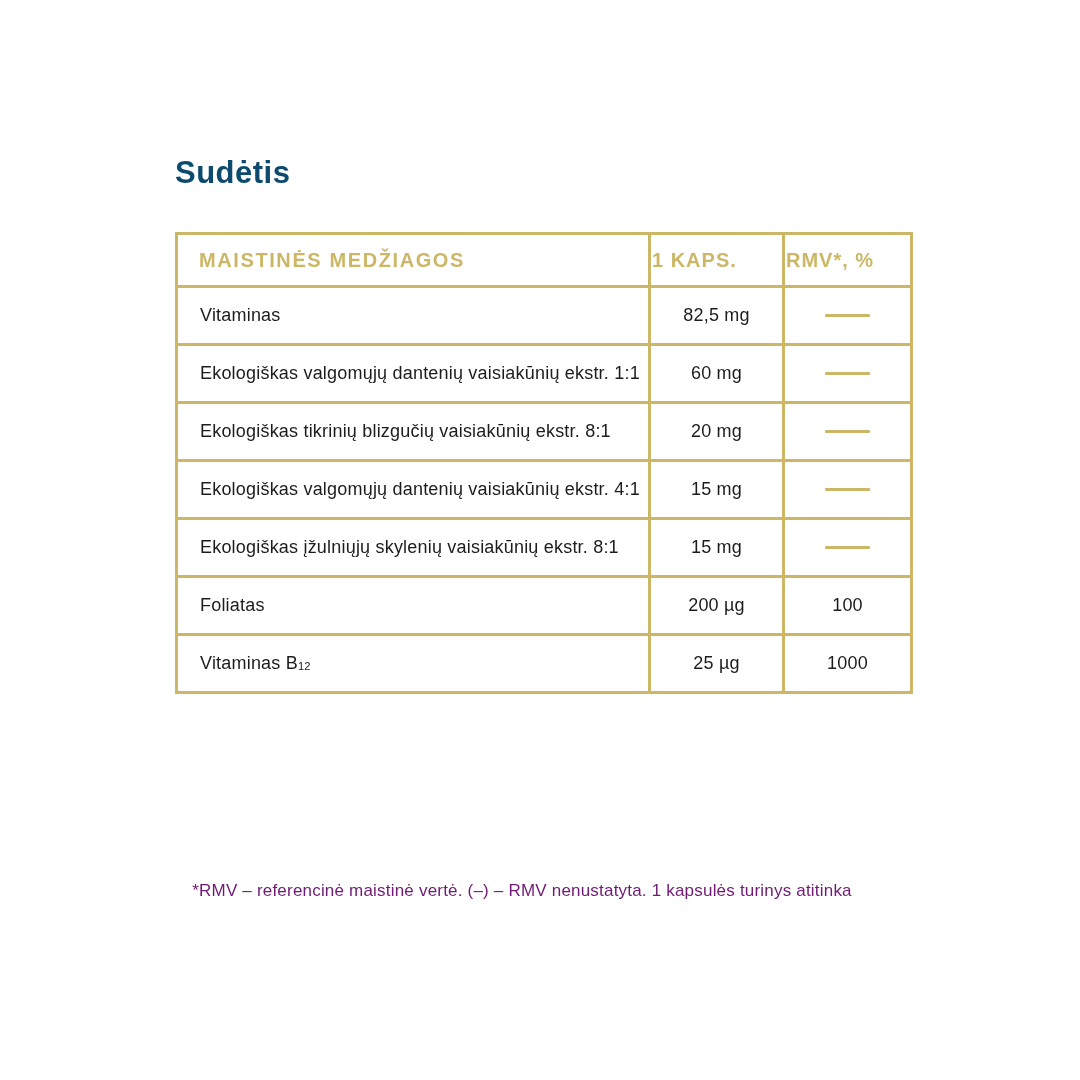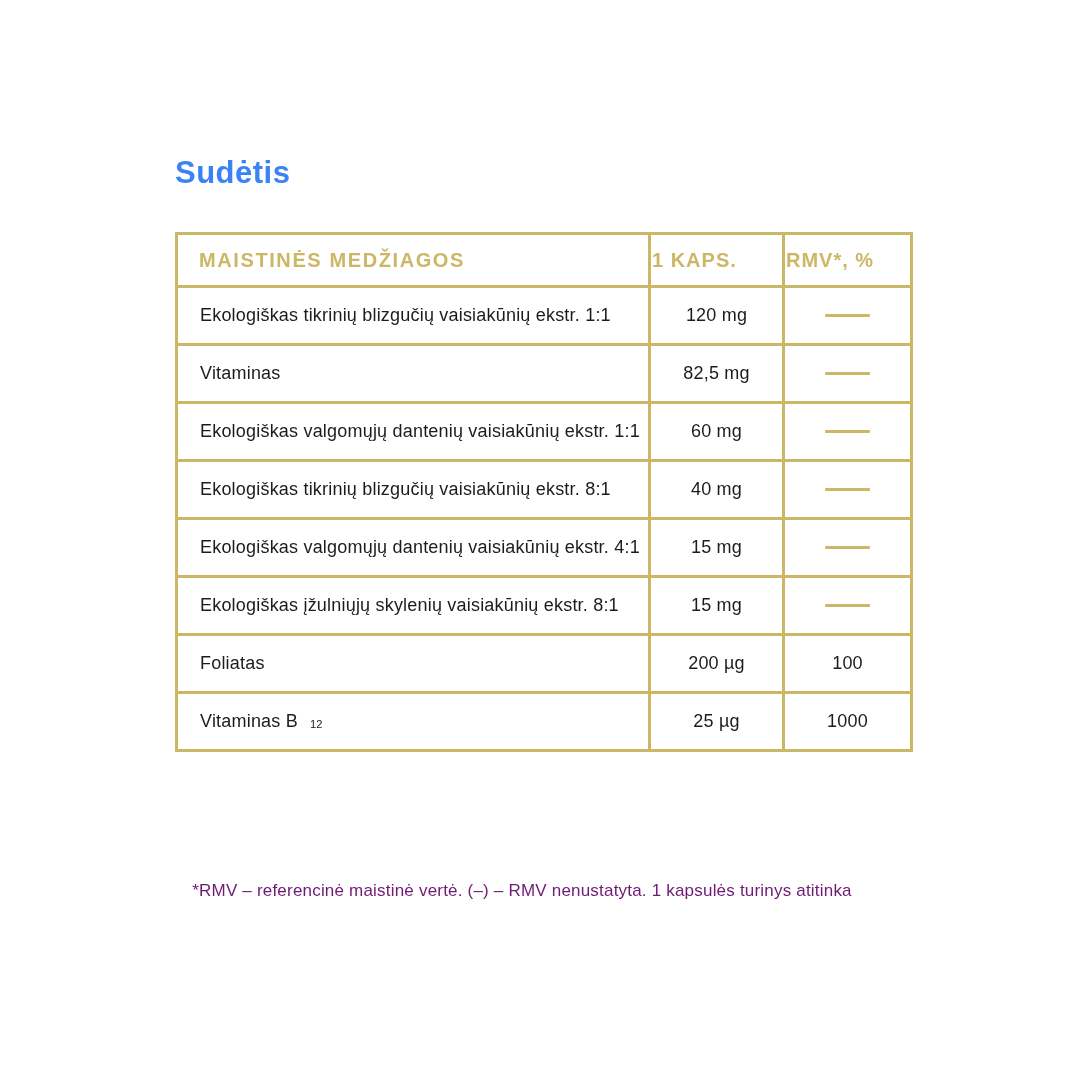--- a/index.html
+++ b/index.html
@@ -14,21 +14,21 @@
     height: 1080px;
     background: #ffffff;
     overflow: hidden;
   }
   .page-title {
     position: absolute;
     left: 175px;
     top: 155px;
     font-size: 31px;
     font-weight: 700;
-    color: #3b82f6;
+    color: #0c4a6e;
     letter-spacing: 0.5px;
   }
   .comp-table-wrap {
     position: absolute;
     left: 175px;
     top: 232px;
     width: 735px;
   }
   table.comp-table {
     border-collapse: collapse;
@@ -78,21 +78,20 @@
     font-weight: 400;
     color: #1c1c1c;
     letter-spacing: 0.2px;
     white-space: nowrap;
   }
   td.cell-name sub {
     font-size: 0.62em;
     vertical-align: baseline;
     position: relative;
     top: 0.12em;
-    margin-left: 12px;
   }
   .dash {
     display: block;
     width: 45px;
     height: 3px;
     margin: 0 auto;
     background: var(--gold);
     border-radius: 1px;
   }
   .footnote {
@@ -125,43 +124,36 @@
       </colgroup>
       <thead>
         <tr class="head-row">
           <th class="h-name">MAISTINĖS MEDŽIAGOS</th>
           <th class="h-center">1 KAPS.</th>
           <th class="h-center">RMV*, %</th>
         </tr>
       </thead>
       <tbody id="rows-body">
           <tr>
-            <td class="cell-name">Ekologiškas tikrinių blizgučių vaisiakūnių ekstr. 1:1</td>
-            <td class="cell-amount">120 mg</td>
-            <td class="cell-rmv">
-              <span class="dash"></span>
-            </td>
-          </tr>
-          <tr>
             <td class="cell-name">Vitaminas</td>
             <td class="cell-amount">82,5 mg</td>
             <td class="cell-rmv">
               <span class="dash"></span>
             </td>
           </tr>
           <tr>
             <td class="cell-name">Ekologiškas valgomųjų dantenių vaisiakūnių ekstr. 1:1</td>
             <td class="cell-amount">60 mg</td>
             <td class="cell-rmv">
               <span class="dash"></span>
             </td>
           </tr>
           <tr>
             <td class="cell-name">Ekologiškas tikrinių blizgučių vaisiakūnių ekstr. 8:1</td>
-            <td class="cell-amount">40 mg</td>
+            <td class="cell-amount">20 mg</td>
             <td class="cell-rmv">
               <span class="dash"></span>
             </td>
           </tr>
           <tr>
             <td class="cell-name">Ekologiškas valgomųjų dantenių vaisiakūnių ekstr. 4:1</td>
             <td class="cell-amount">15 mg</td>
             <td class="cell-rmv">
               <span class="dash"></span>
             </td>

